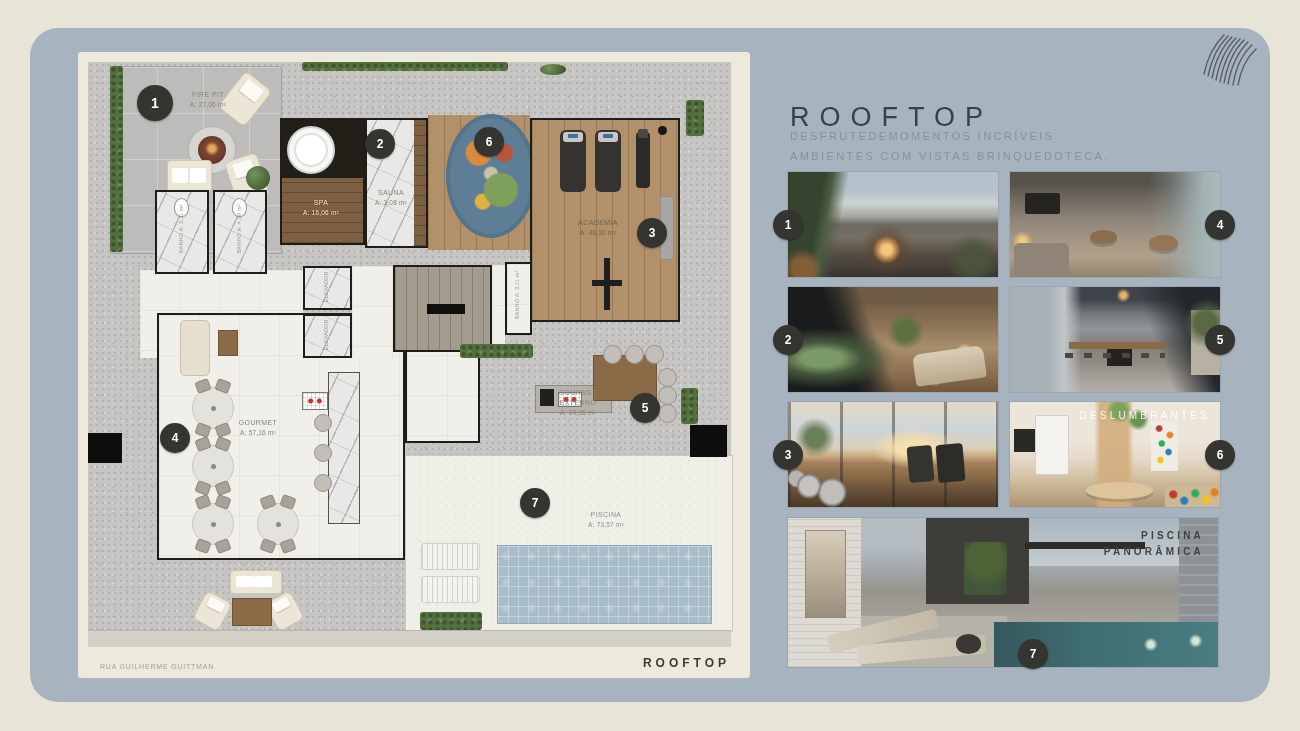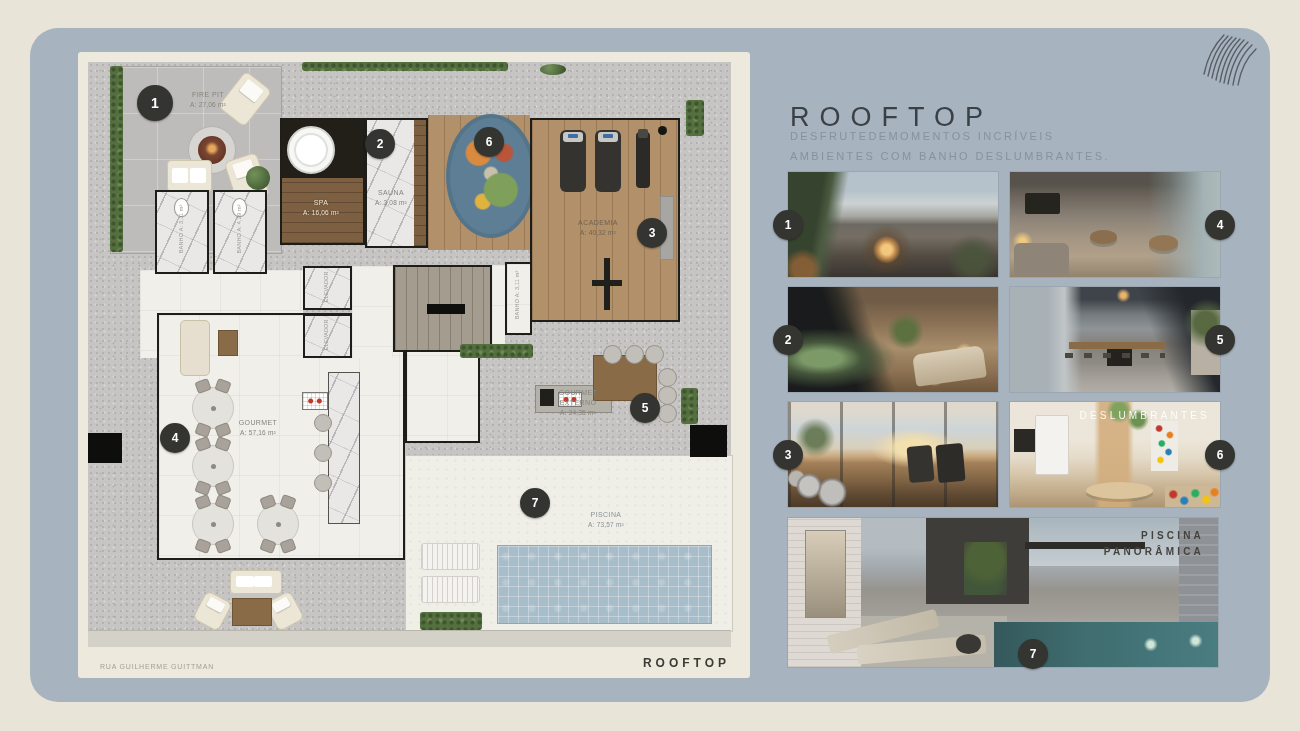--- a/index.html
+++ b/index.html
@@ -360,21 +360,21 @@
           <path d="M42 6 Q 27 21 22 49"></path>
         <path d="M46 8 Q 31 23 26 50"></path>
           <path d="M50 11 Q 35 25 31 51"></path>
           <path d="M54 15 Q 40 28 36 51"></path>
       </g>
     </svg>
   </div>
   <h1 id="title">ROOFTOP</h1>
   <div id="subtitle">
     <div>DESFRUTEDEMOMENTOS INCRÍVEIS</div>
-    <div>AMBIENTES COM BANHO DESLUMBRANTES.</div>
+    <div>AMBIENTES COM VISTAS BRINQUEDOTECA.</div>
   </div>
 
   <figure class="photo" style="left:758px;top:144px;width:210px;height:105px;margin:0;">
     <div class="ph ph1"></div>
     <div class="mk pmk pl">1</div>
   </figure>
   <figure class="photo" style="left:980px;top:144px;width:210px;height:105px;margin:0;">
     <div class="ph ph2">
         <i class="tv"></i>
         <i class="sf"></i>

